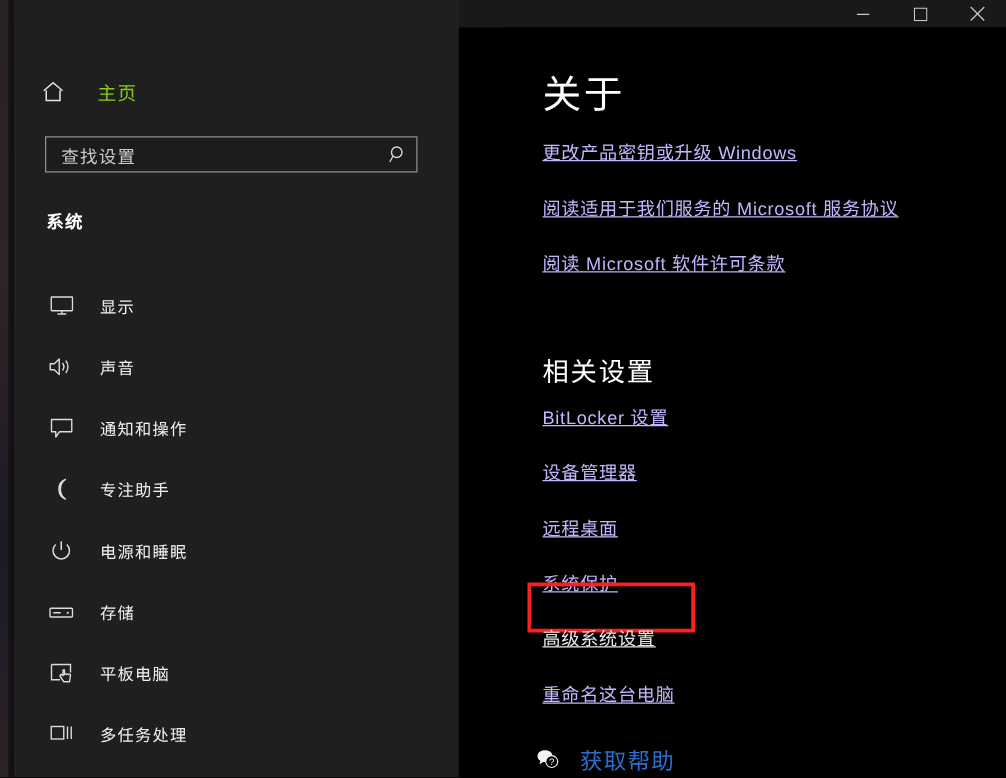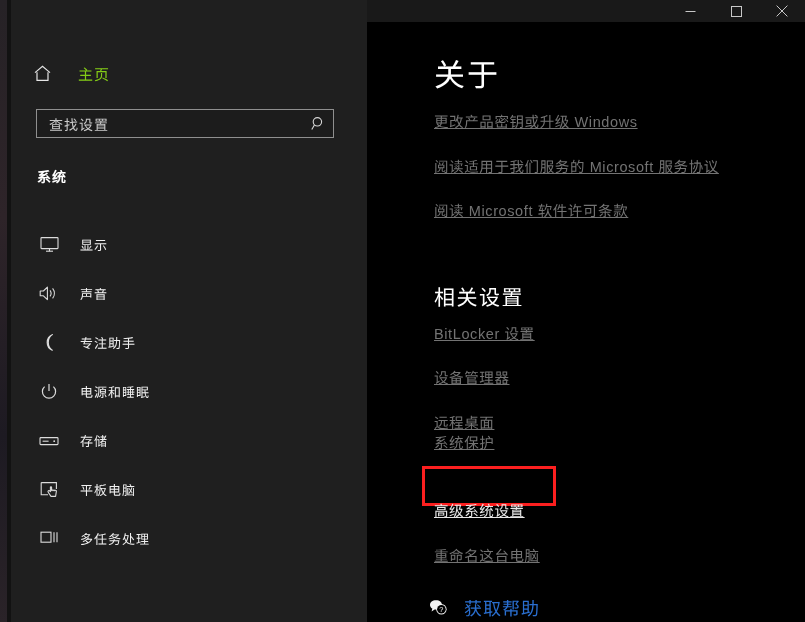--- a/index.html
+++ b/index.html
@@ -200,21 +200,21 @@
     left: 31px; top: 28px;
     font-size: 31px;
     color: #ffffff;
     letter-spacing: 2px;
   }
 
   .link {
     position: absolute;
     left: 31px;
     font-size: 14.5px;
-    color: #737373;
+    color: #c4b5fd;
     letter-spacing: 0.6px;
     white-space: nowrap;
   }
 
   .related-title {
     position: absolute;
     left: 31px; top: 259px;
     font-size: 21px;
     color: #ffffff;
     letter-spacing: 1.5px;
@@ -353,20 +353,28 @@
             <span class="nav-icon">
               <svg width="20" height="17" viewBox="0 0 20 17" aria-hidden="true">
                 <path d="M1.2 6 H4.4 L8.4 2.2 V14.6 L4.4 10.8 H1.2 Z" fill="none" stroke="currentColor" stroke-width="1.1" stroke-linejoin="round"></path>
                 <path d="M11 5.4 A5 5 0 0 1 11 11.4" fill="none" stroke="currentColor" stroke-width="1.1"></path>
                 <path d="M13.6 3.4 A8 8 0 0 1 13.6 13.4" fill="none" stroke="currentColor" stroke-width="1.1"></path>
               </svg>
             </span>
             <span class="nav-label">声音</span>
           </div>
 
+          <div class="navitem">
+            <span class="nav-icon">
+              <svg width="19" height="18" viewBox="0 0 19 18" aria-hidden="true">
+                <path d="M1.2 1.6 H17.4 V11.4 H7.6 L4.6 15.6 V11.4 H1.2 Z" fill="none" stroke="currentColor" stroke-width="1.1" stroke-linejoin="round"></path>
+              </svg>
+            </span>
+            <span class="nav-label">通知和操作</span>
+          </div>
 
           <div class="navitem">
             <span class="nav-icon">
               <svg width="17" height="19" viewBox="0 0 17 19" aria-hidden="true">
                 <path d="M11.6 1.4 A8.6 8.6 0 0 0 11.6 17.4 A9.6 9.6 0 0 1 11.6 1.4 Z" fill="none" stroke="currentColor" stroke-width="1.1"></path>
               </svg>
             </span>
             <span class="nav-label">专注助手</span>
           </div>
 
@@ -422,21 +430,21 @@
 
       <a class="link" style="top:88px;" href="#">更改产品密钥或升级 Windows</a>
       <a class="link" style="top:133px;" href="#">阅读适用于我们服务的 Microsoft 服务协议</a>
       <a class="link" style="top:177px;" href="#">阅读 Microsoft 软件许可条款</a>
 
       <div class="related-title">相关设置</div>
 
       <a class="link" style="top:300px;" href="#">BitLocker 设置</a>
       <a class="link" style="top:344px;" href="#">设备管理器</a>
       <a class="link" style="top:389px;" href="#">远程桌面</a>
-      <a class="link" style="top:409px;" href="#">系统保护</a>
+      <a class="link" style="top:433px;" href="#">系统保护</a>
 
       <div class="redbox"></div>
       <a class="hoverlink" style="top:477px;" href="#">高级系统设置</a>
 
       <a class="link" style="top:522px;" href="#">重命名这台电脑</a>
 
       <div class="help-row">
         <span class="help-icon">
           <svg width="19" height="17" viewBox="0 0 19 17" aria-hidden="true">
             <path d="M7.0 1.2 C3.4 1.2 1.0 3.3 1.0 5.9 C1.0 7.4 1.9 8.8 3.3 9.6 L2.6 12.4 L5.6 10.5 C6.0 10.6 6.5 10.6 7.0 10.6 C10.6 10.6 13.0 8.5 13.0 5.9 C13.0 3.3 10.6 1.2 7.0 1.2 Z" fill="currentColor"></path>

